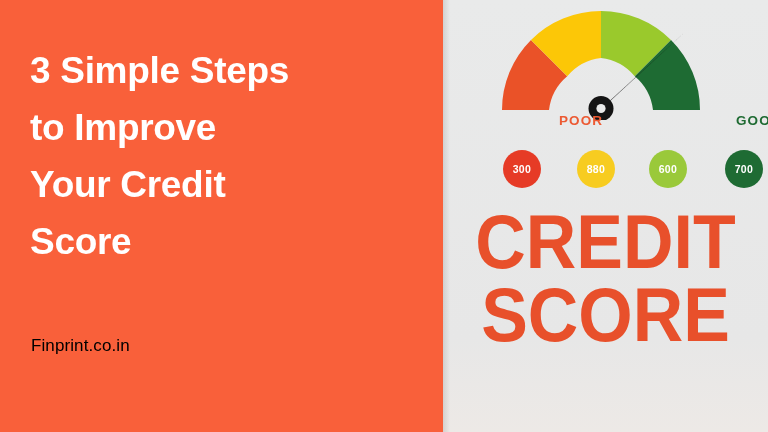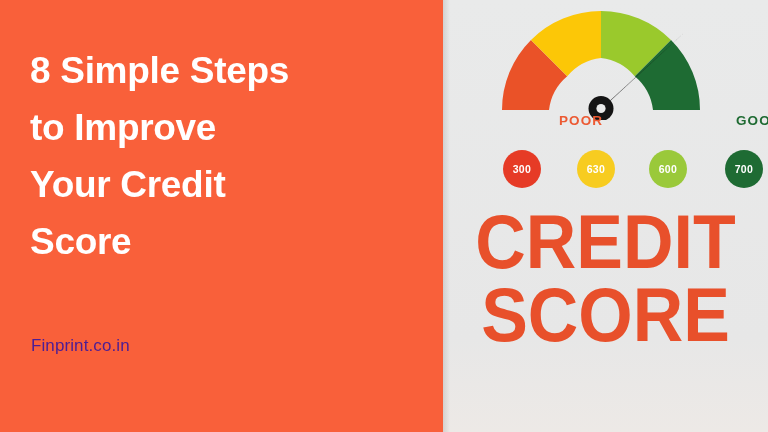--- a/index.html
+++ b/index.html
@@ -123,25 +123,25 @@
     transform-origin: 50% 0;
   }
   .wordmark span { display: block; }
 </style>
 </head>
 <body>
 
 <div id="canvas">
 
   <div class="left-panel" style="background: rgb(249, 96, 58);">
-    <div class="headline" style="color: rgb(255, 255, 255);">8 Simple Steps
+    <div class="headline" style="color: rgb(255, 255, 255);">3 Simple Steps
 to Improve
 Your Credit
 Score</div>
-    <div class="site-url" style="color: #4c1d95;">Finprint.co.in</div>
+    <div class="site-url" style="color: #000000;">Finprint.co.in</div>
   </div>
 
   <div class="right-panel">
     <div class="panel-edge-shade"></div>
 
     <div class="gauge-wrap">
       <svg width="210" height="118" viewBox="0 0 210 118">
 
         <path fill="#EA5228" d="M 6,108 A 99,99 0 0 1 34.99,38.01 L 71.23,74.23 A 52,52 0 0 0 53,108 Z"></path>
         <path fill="#FCC707" d="M 34.99,38.01 A 99,99 0 0 1 105,9 L 105,56 A 52,52 0 0 0 71.23,74.23 Z"></path>
@@ -157,21 +157,21 @@
 
       <div class="gauge-label label-poor">POOR</div>
       <div class="gauge-label label-good">GOOD</div>
     </div>
 
     <div class="badges">
       <div class="badge" style="background: rgb(230, 59, 38); left: 0px;">
         <span>300</span>
       </div>
       <div class="badge" style="background: rgb(247, 204, 32); left: 74px;">
-        <span>630</span>
+        <span>880</span>
       </div>
       <div class="badge" style="background: rgb(154, 201, 58); left: 146px;">
         <span>600</span>
       </div>
       <div class="badge" style="background: rgb(30, 107, 51); left: 222px;">
         <span>700</span>
       </div>
     </div>
 
     <div class="wordmark" style="color: rgb(232, 80, 43);">

